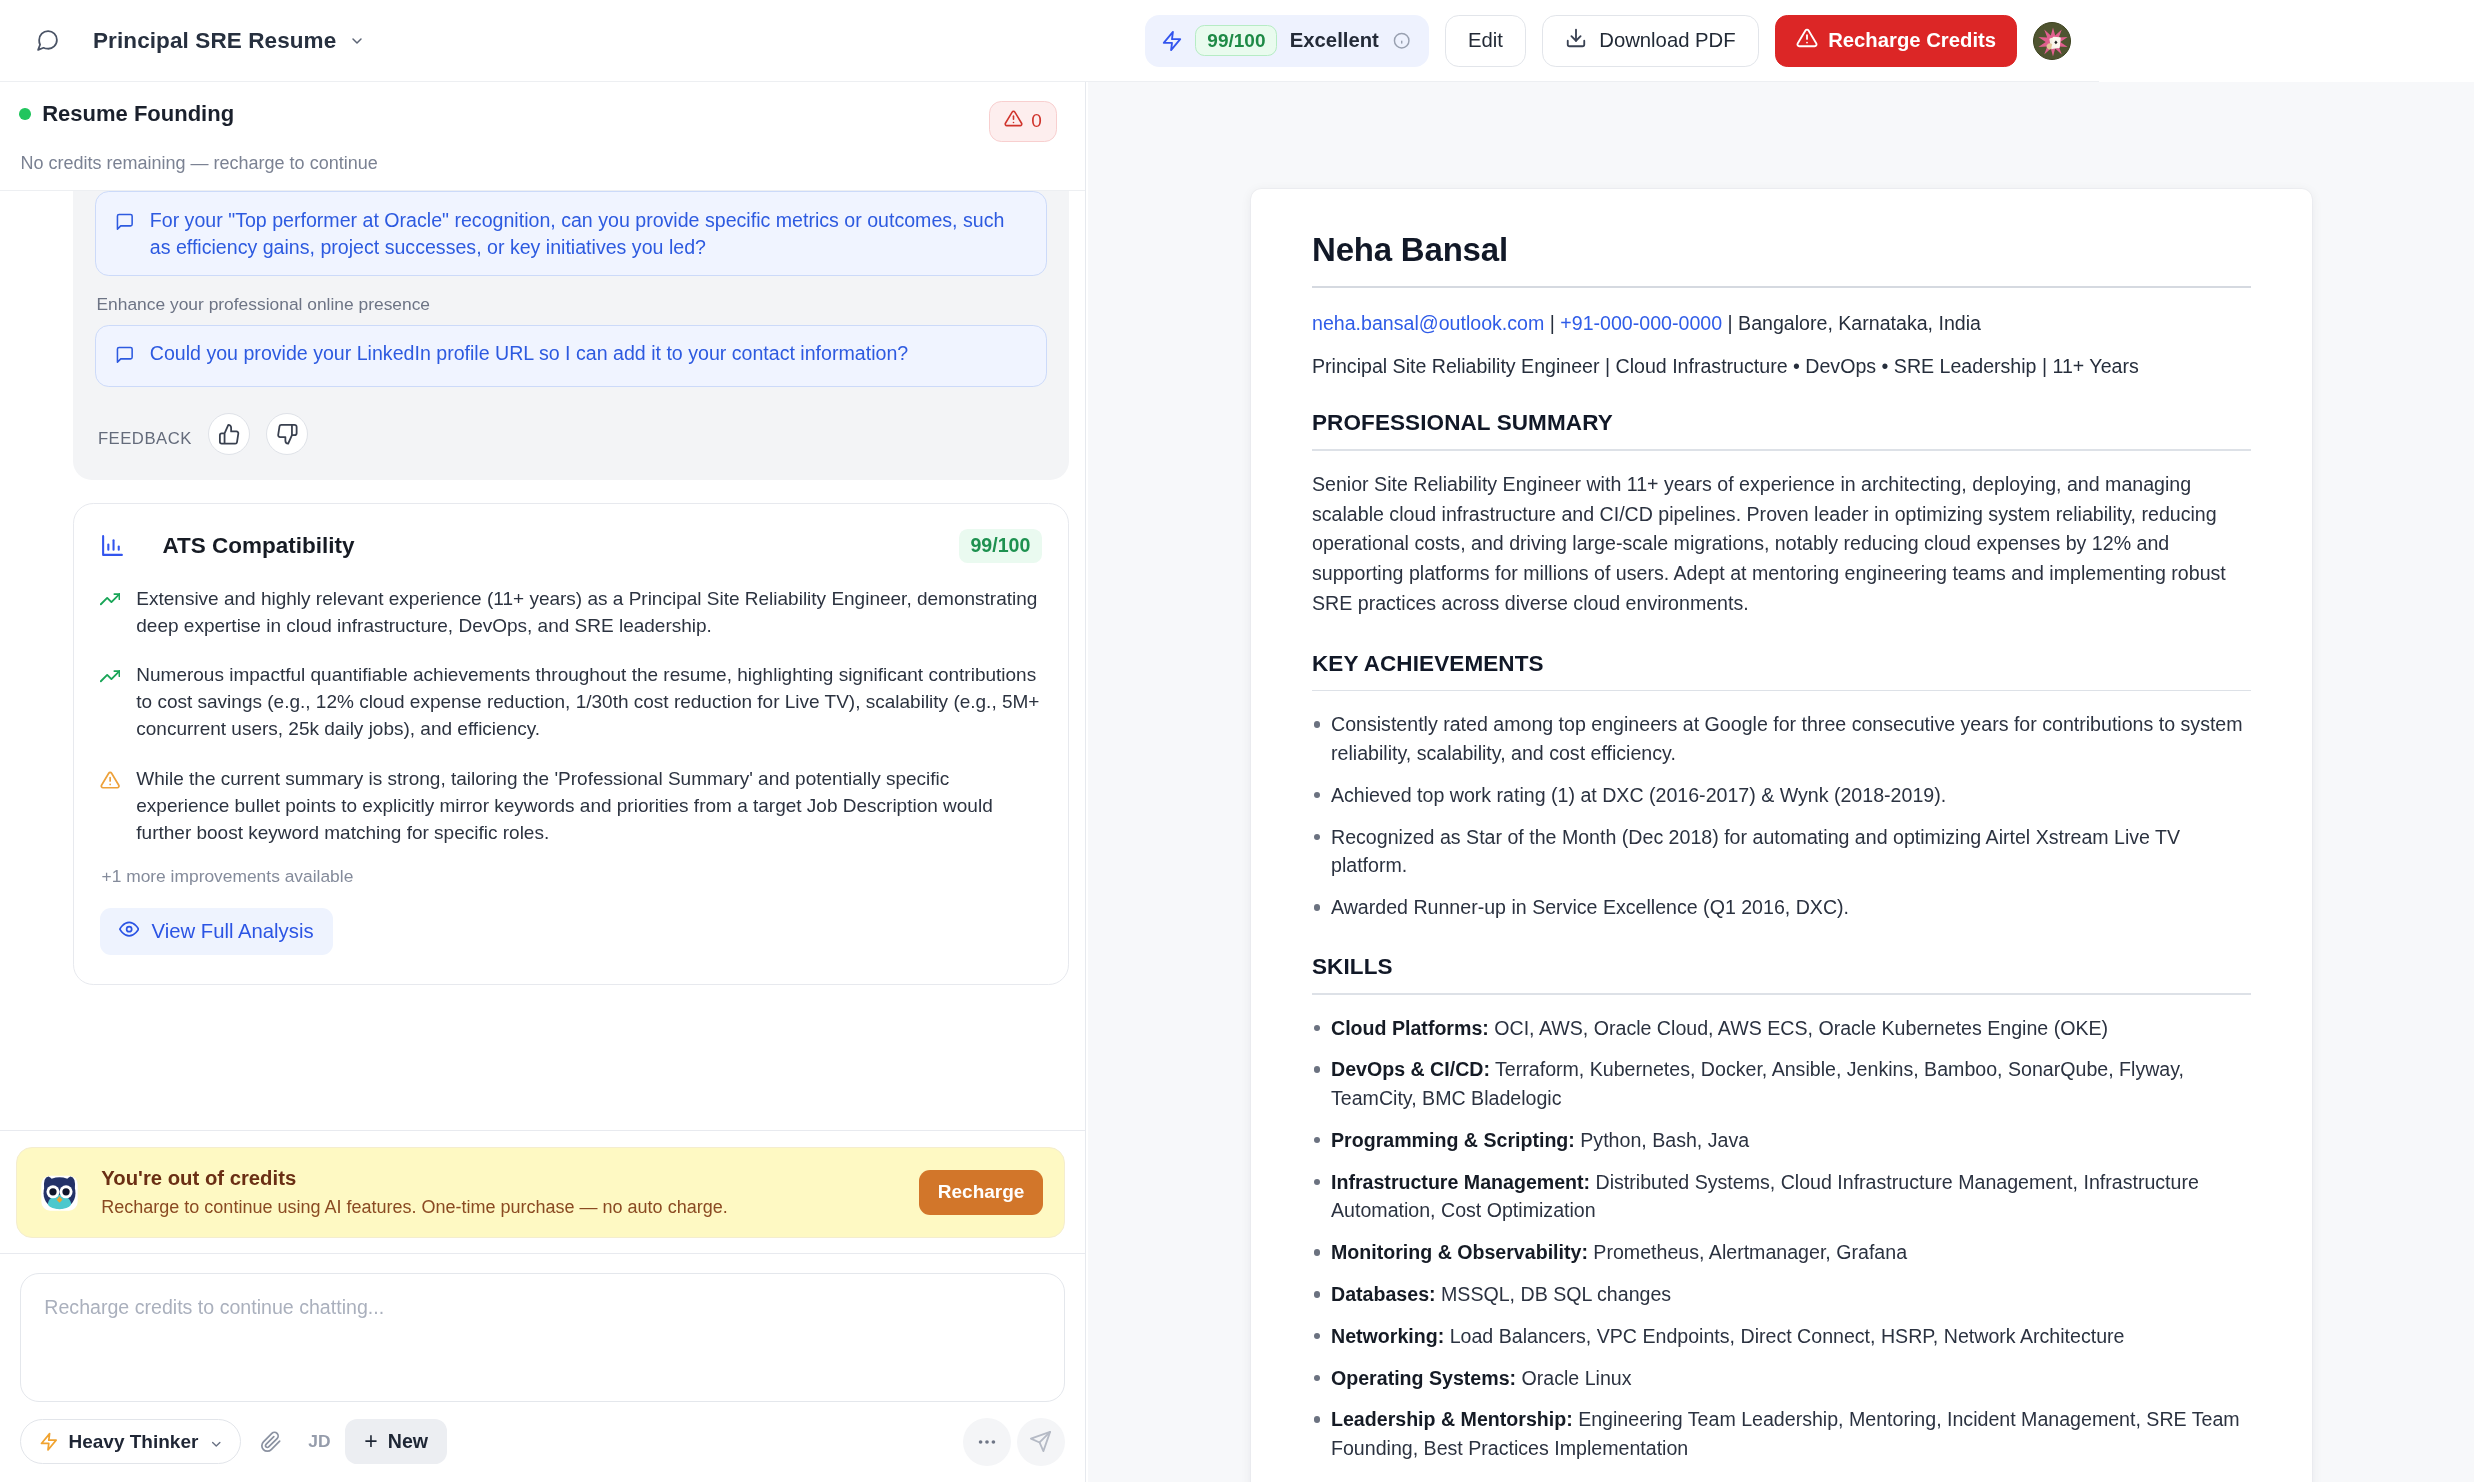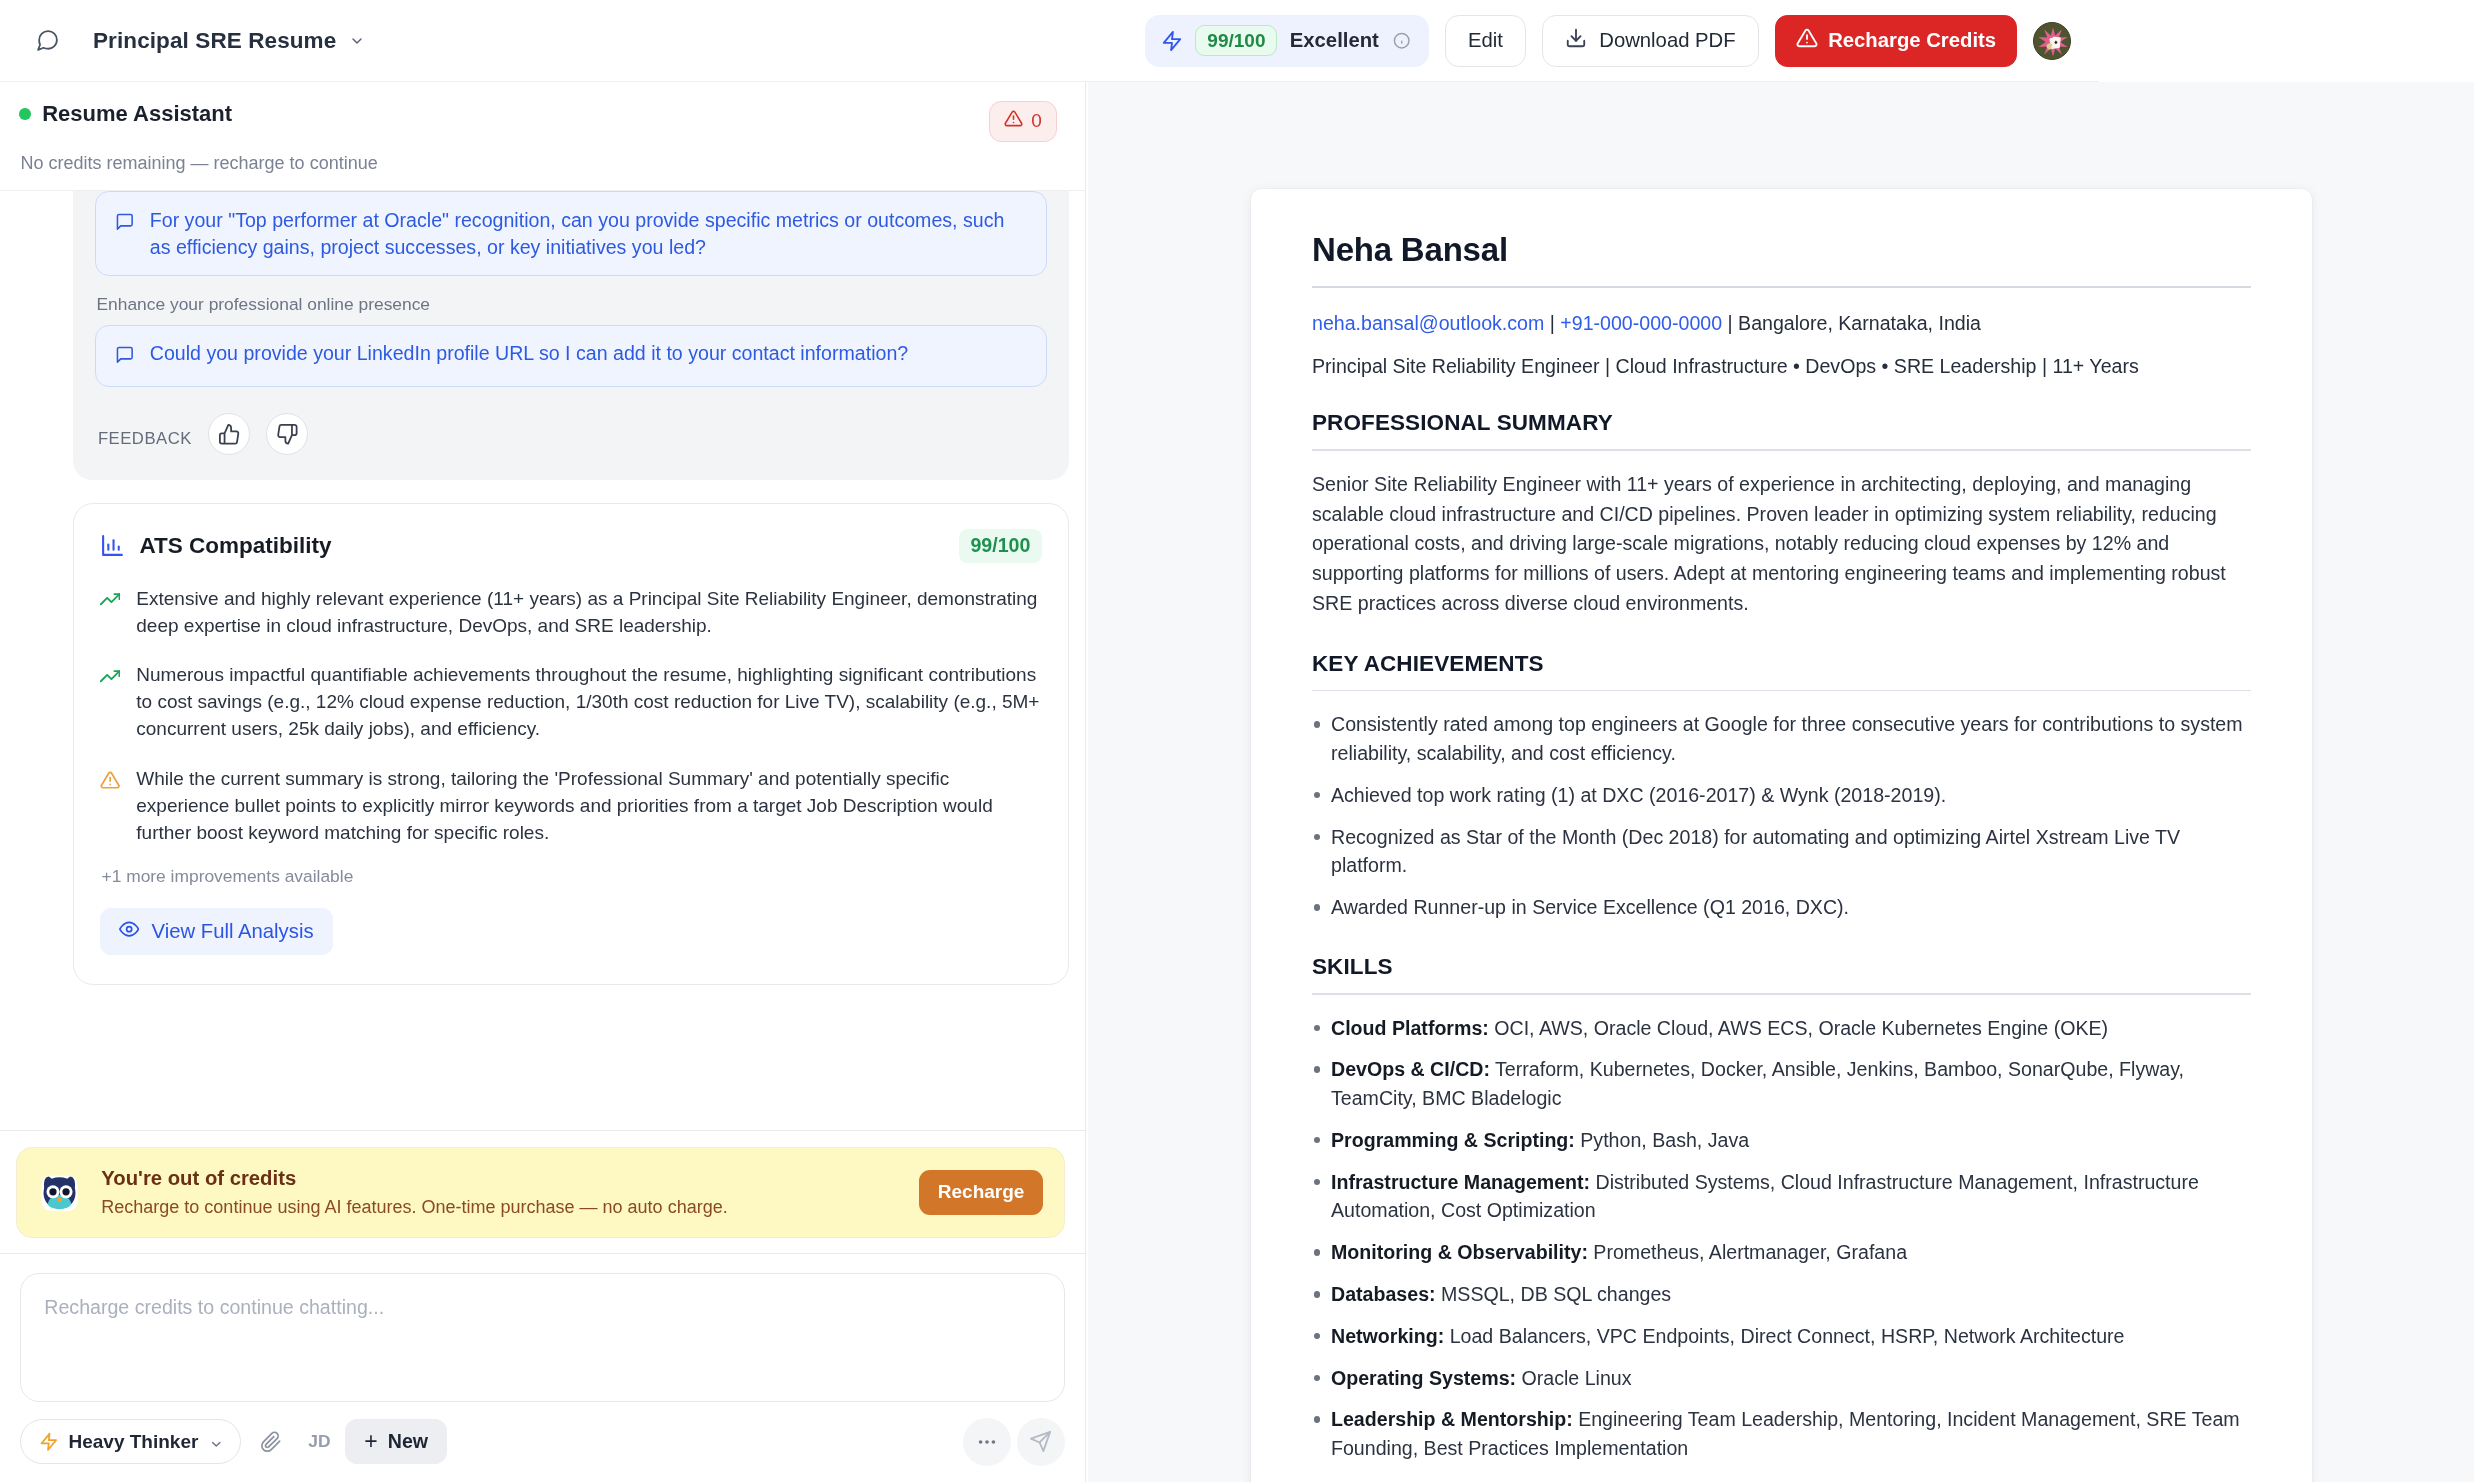--- a/index.html
+++ b/index.html
@@ -104,21 +104,21 @@
   }
   .fb-btn svg { width: 22.5px; height: 22.5px; color: #39404f; }
 
   .ats-card {
     margin: 23px 16px 0 73px; background: #fff; border: 1.5px solid #e7e9ee;
     border-radius: 20.3px; padding: 25px 26px 29px 26px;
   }
   .ats-head { display: flex; align-items: center; justify-content: space-between; }
   .ats-head-left { display: flex; align-items: center; gap: 14.5px; }
   .bars-icon { width: 25px; height: 25px; color: #3355ee; }
-  .ats-title { font-size: 22.5px; font-weight: 700; color: #161b24; }
+  .ats-title { font-size: 22.5px; font-weight: 700; color: #161b24; margin-left: 23px; }
   .ats-score {
     background: #eafaf0; border-radius: 8.7px; padding: 5.1px 11.6px;
     color: #1e9150; font-size: 19.6px; font-weight: 600;
   }
   .ats-item { display: flex; gap: 16px; margin-top: 23px; align-items: flex-start; }
   .ats-item svg { width: 20.3px; height: 20.3px; flex: none; margin-top: 3.6px; }
   .ats-item .ic-up { color: #18a557; }
   .ats-item .ic-warn { color: #eda13a; }
   .ats-item p { font-size: 19px; line-height: 1.42; color: #2c3340; }
   .ats-more { font-size: 17.4px; color: #848b9b; margin: 19px 0 0 1.5px; }
@@ -293,21 +293,21 @@
     </span>
   </div>
 </div>
 
 <div class="left-panel">
 
   <div class="assistant-head">
     <div class="assistant-row">
       <div class="assistant-name">
         <span class="dot-green"></span>
-        <span class="assistant-title">Resume Assistant</span>
+        <span class="assistant-title">Resume Founding</span>
       </div>
       <div class="err-badge">
         <span>
           <svg viewBox="0 0 24 24" fill="none" stroke="currentColor" stroke-width="2" stroke-linecap="round" stroke-linejoin="round" width="19" height="19">
               <path d="M10.29 3.86L1.82 18a2 2 0 0 0 1.71 3h16.94a2 2 0 0 0 1.71-3L13.71 3.86a2 2 0 0 0-3.42 0z"></path>
               <line x1="12" y1="9" x2="12" y2="13"></line>
               <line x1="12" y1="17" x2="12.01" y2="17"></line>
             </svg>
         </span>
         <span>0</span>

